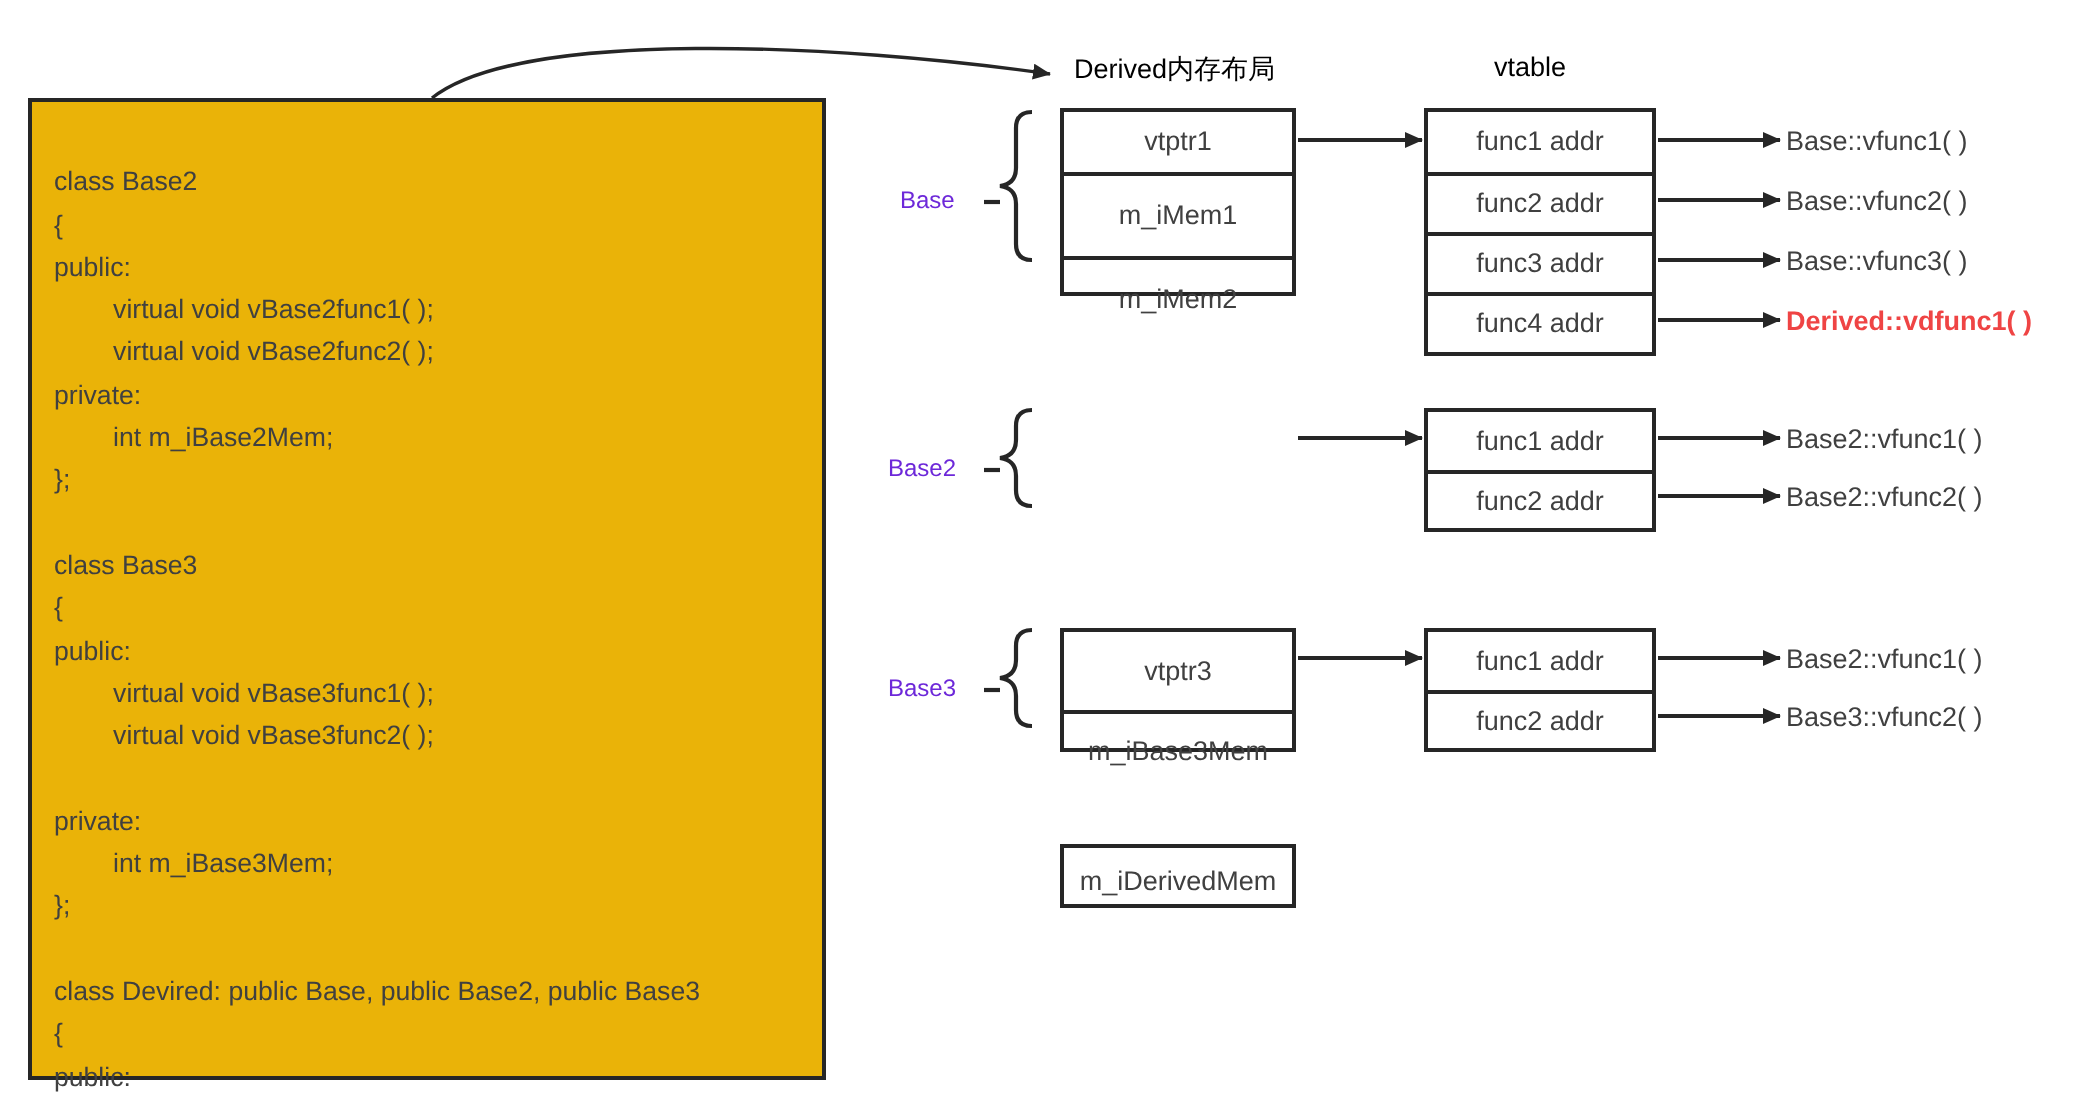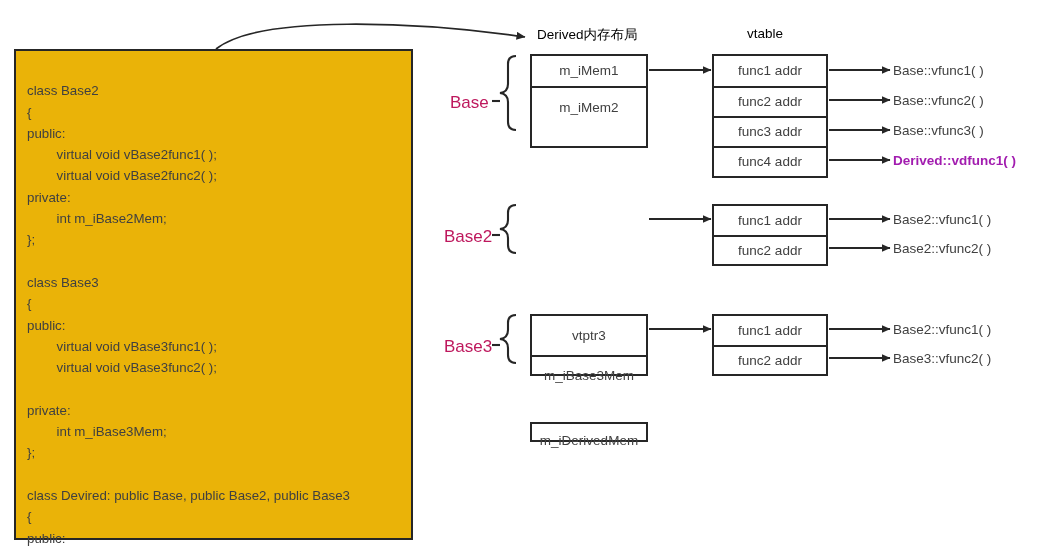--- a/index.html
+++ b/index.html
@@ -38,22 +38,22 @@
     font-size:13.5px;
     color:#000000;
     white-space:nowrap;
   }
   #hdr-mem{left:537px;top:26px;}
   #hdr-vtable{left:747px;top:26px;}
 
   
   .grp-label{
     position:absolute;
-    font-size:17px;
-    color:#be185d;
+    font-size:12px;
+    color:#6d28d9;
     white-space:nowrap;
   }
   #lbl-base{left:450px;top:93px;}
   #lbl-base2{left:444px;top:227px;}
   #lbl-base3{left:444px;top:337px;}
 
   
   .tbl{
     position:absolute;
     border:2px solid #262626;
@@ -76,42 +76,42 @@
   #mem-base{left:530px;top:54px;width:118px;height:94px;}
   #mem-base .row{height:42px;}
   #mem-base .row:first-child{height:30px;}
 
   #mem-base2{left:530px;top:204px;width:118px;height:62px;}
   #mem-base2 .row{height:29px;}
 
   #mem-base3{left:530px;top:314px;width:118px;height:62px;}
   #mem-base3 .row{height:39px;}
 
-  #mem-derived{left:530px;top:422px;width:118px;height:20px;}
+  #mem-derived{left:530px;top:422px;width:118px;height:32px;}
   #mem-derived .row{height:34px;padding:0 4px;}
 
   
   #vt-base{left:712px;top:54px;width:116px;height:124px;}
   #vt-base .row{height:30px;}
 
   #vt-base2{left:712px;top:204px;width:116px;height:62px;}
   #vt-base2 .row{height:29px;}
 
   #vt-base3{left:712px;top:314px;width:116px;height:62px;}
   #vt-base3 .row{height:29px;}
 
   
   .fn{
     position:absolute;
     left:893px;
     font-size:13.5px;
     color:#404040;
     white-space:nowrap;
   }
-  .fn.bold{font-weight:bold;color:#a21caf;}
+  .fn.bold{font-weight:bold;color:#ef4444;}
 </style>
 </head>
 <body>
 
 <div class="stage">
 
   <div id="code-panel">
     <pre id="code-text">class Base2
 {
 public:
@@ -143,20 +143,21 @@
   </div>
 
   <div class="heading" id="hdr-mem">Derived内存布局</div>
   <div class="heading" id="hdr-vtable">vtable</div>
 
   <div class="grp-label" id="lbl-base">Base</div>
   <div class="grp-label" id="lbl-base2">Base2</div>
   <div class="grp-label" id="lbl-base3">Base3</div>
 
   <div class="tbl" id="mem-base">
+    <div class="row">vtptr1</div>
     <div class="row">m_iMem1</div>
     <div class="row">m_iMem2</div>
   </div>
 
 
   <div class="tbl" id="mem-base3">
     <div class="row">vtptr3</div>
     <div class="row">m_iBase3Mem</div>
   </div>
 

